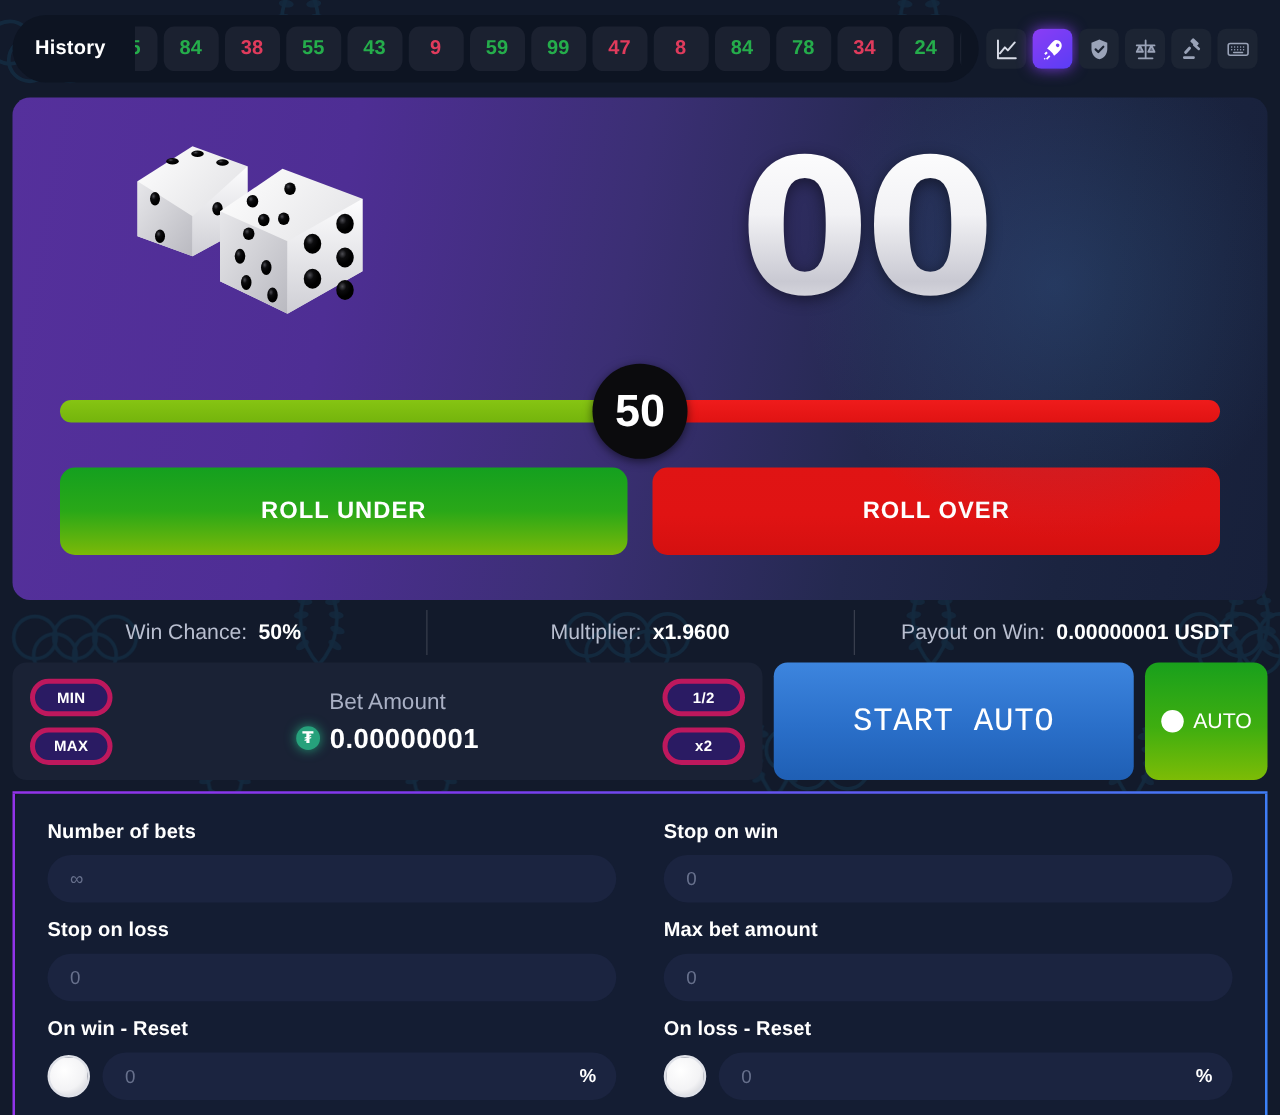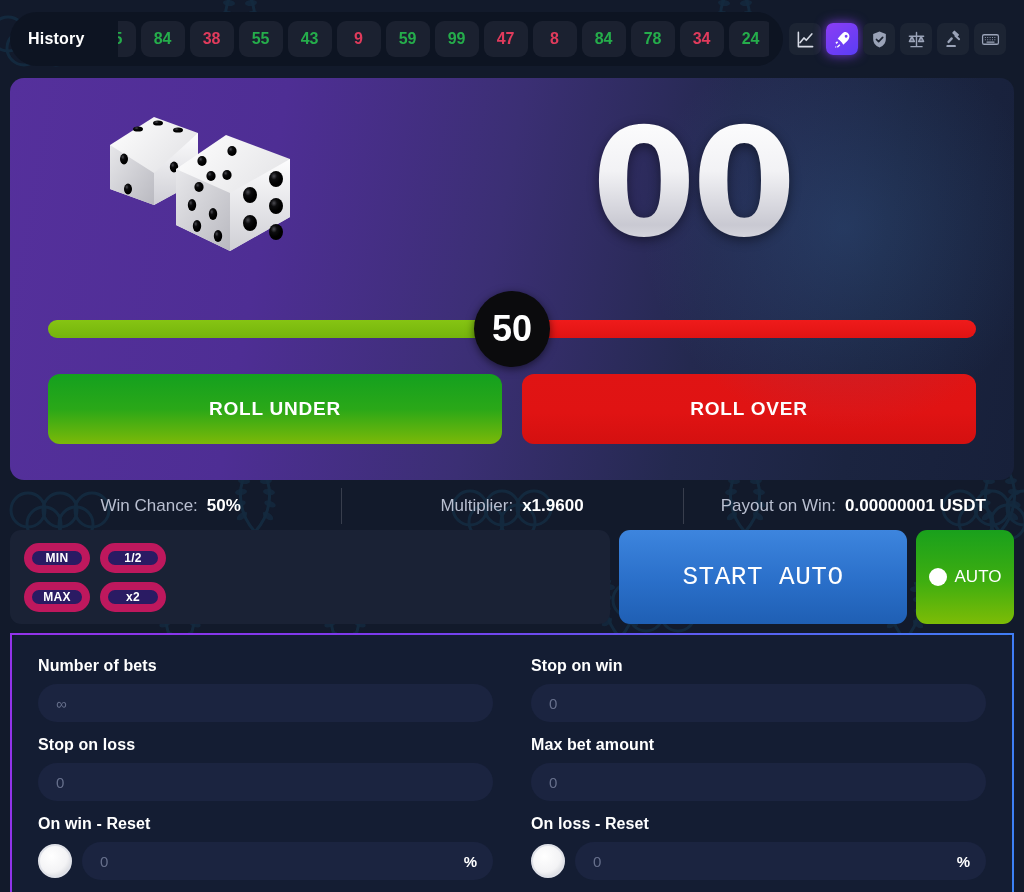--- a/index.html
+++ b/index.html
@@ -33,21 +33,21 @@
   }
   .history-bar {
     flex: 1;
     height: 54px;
     margin: 0 6px 0 10px;
     background: #0d1422;
     border-radius: 27px;
     display: flex;
     align-items: center;
     padding: 0 14px 0 18px;
-    gap: 21px;
+    gap: 11px;
     overflow: hidden;
   }
   .history-label {
     color: #fff;
     font-size: 16px;
     font-weight: 700;
     margin-right: 12px;
     white-space: nowrap;
     letter-spacing: .2px;
   }
@@ -242,21 +242,21 @@
     align-items: center;
     padding: 0 14px;
     gap: 10px;
   }
   .sidebtns { display: flex; flex-direction: column; gap: 9px; }
   .pill {
     width: 66px;
     height: 30px;
     border-radius: 15px;
     background: #2a1b63;
-    border: 8px solid #be185d;
+    border: 4px solid #be185d;
     color: #fff;
     font-size: 12px;
     font-weight: 700;
     display: flex;
     align-items: center;
     justify-content: center;
     cursor: pointer;
     letter-spacing: .3px;
   }
   .bet-center { flex: 1; text-align: center; }
@@ -572,20 +572,27 @@
     <span class="stat-value">0.00000001 USDT</span>
   </div>
 </div>
 
 <div class="bet-row">
   <div class="bet-box">
     <div class="sidebtns">
       <div class="pill">MIN</div>
       <div class="pill">MAX</div>
     </div>
+    <div class="bet-center">
+      <div class="bet-title">Bet Amount</div>
+      <div class="bet-amount-line">
+        <span class="usdt-coin">₮</span>
+        <span class="bet-amount">0.00000001</span>
+      </div>
+    </div>
     <div class="sidebtns">
       <div class="pill">1/2</div>
       <div class="pill">x2</div>
     </div>
   </div>
   <button class="start-auto">START AUTO</button>
   <div class="auto-btn">
     <span class="auto-dot"></span>
     <span>AUTO</span>
   </div>

